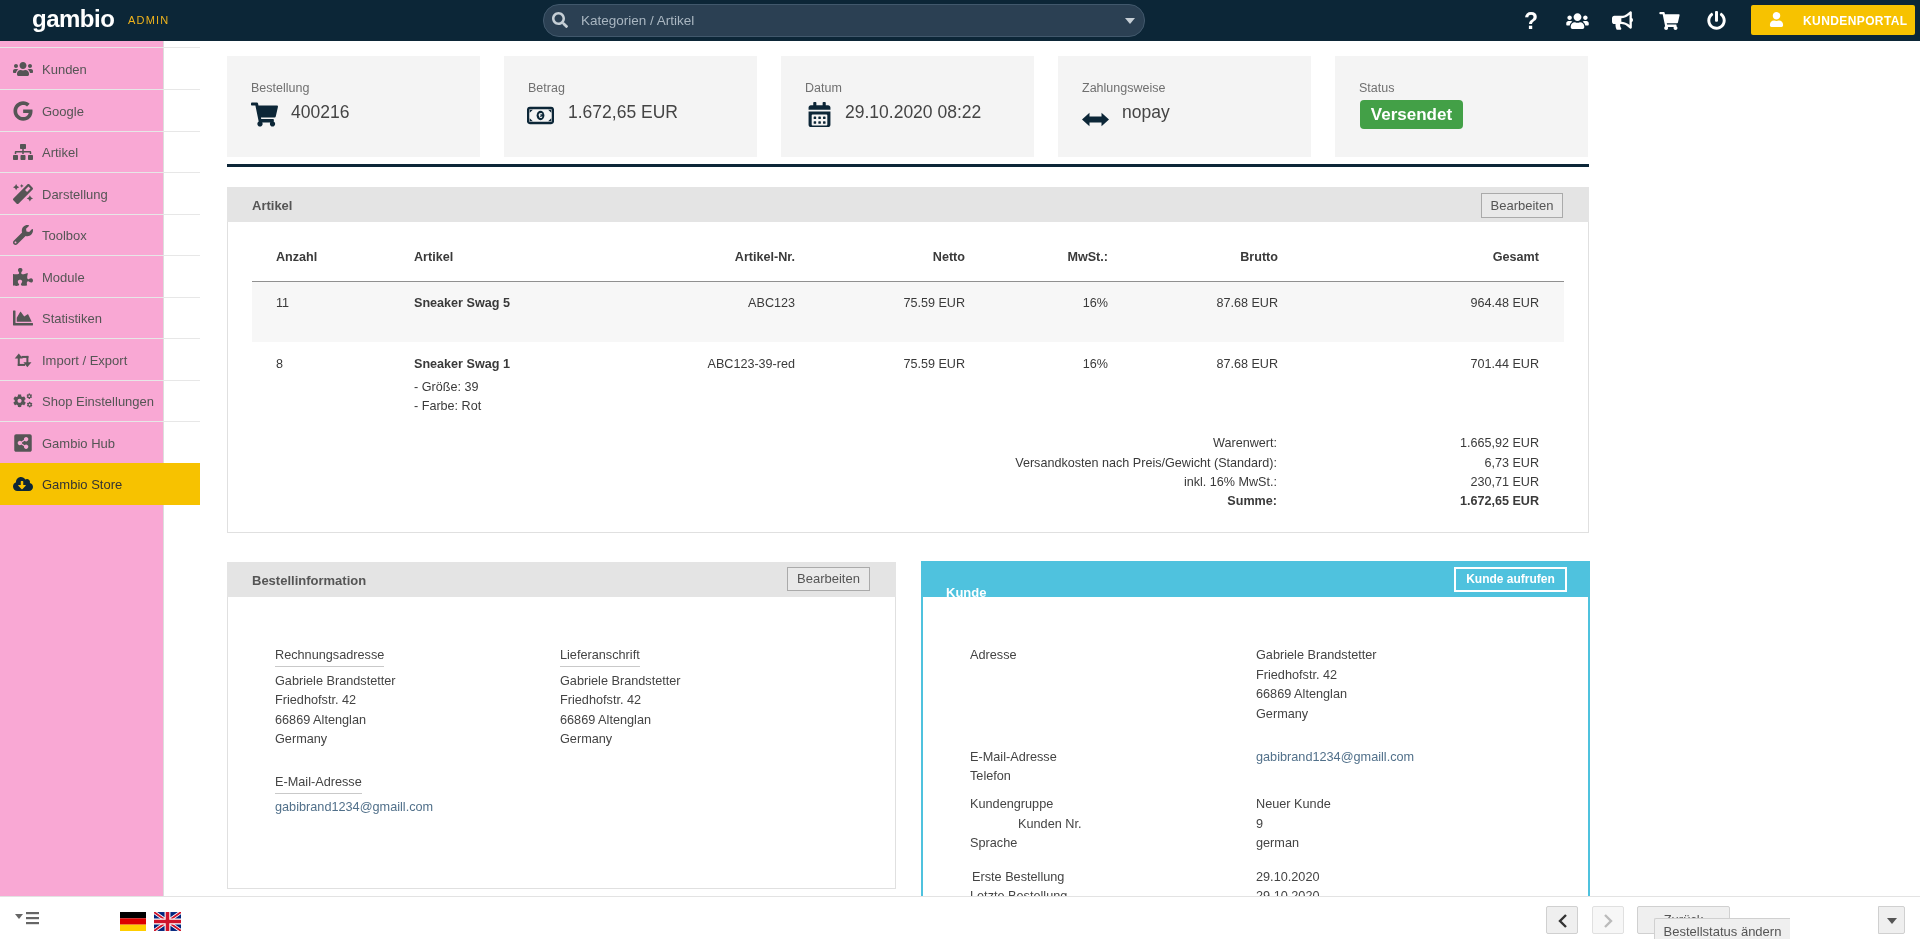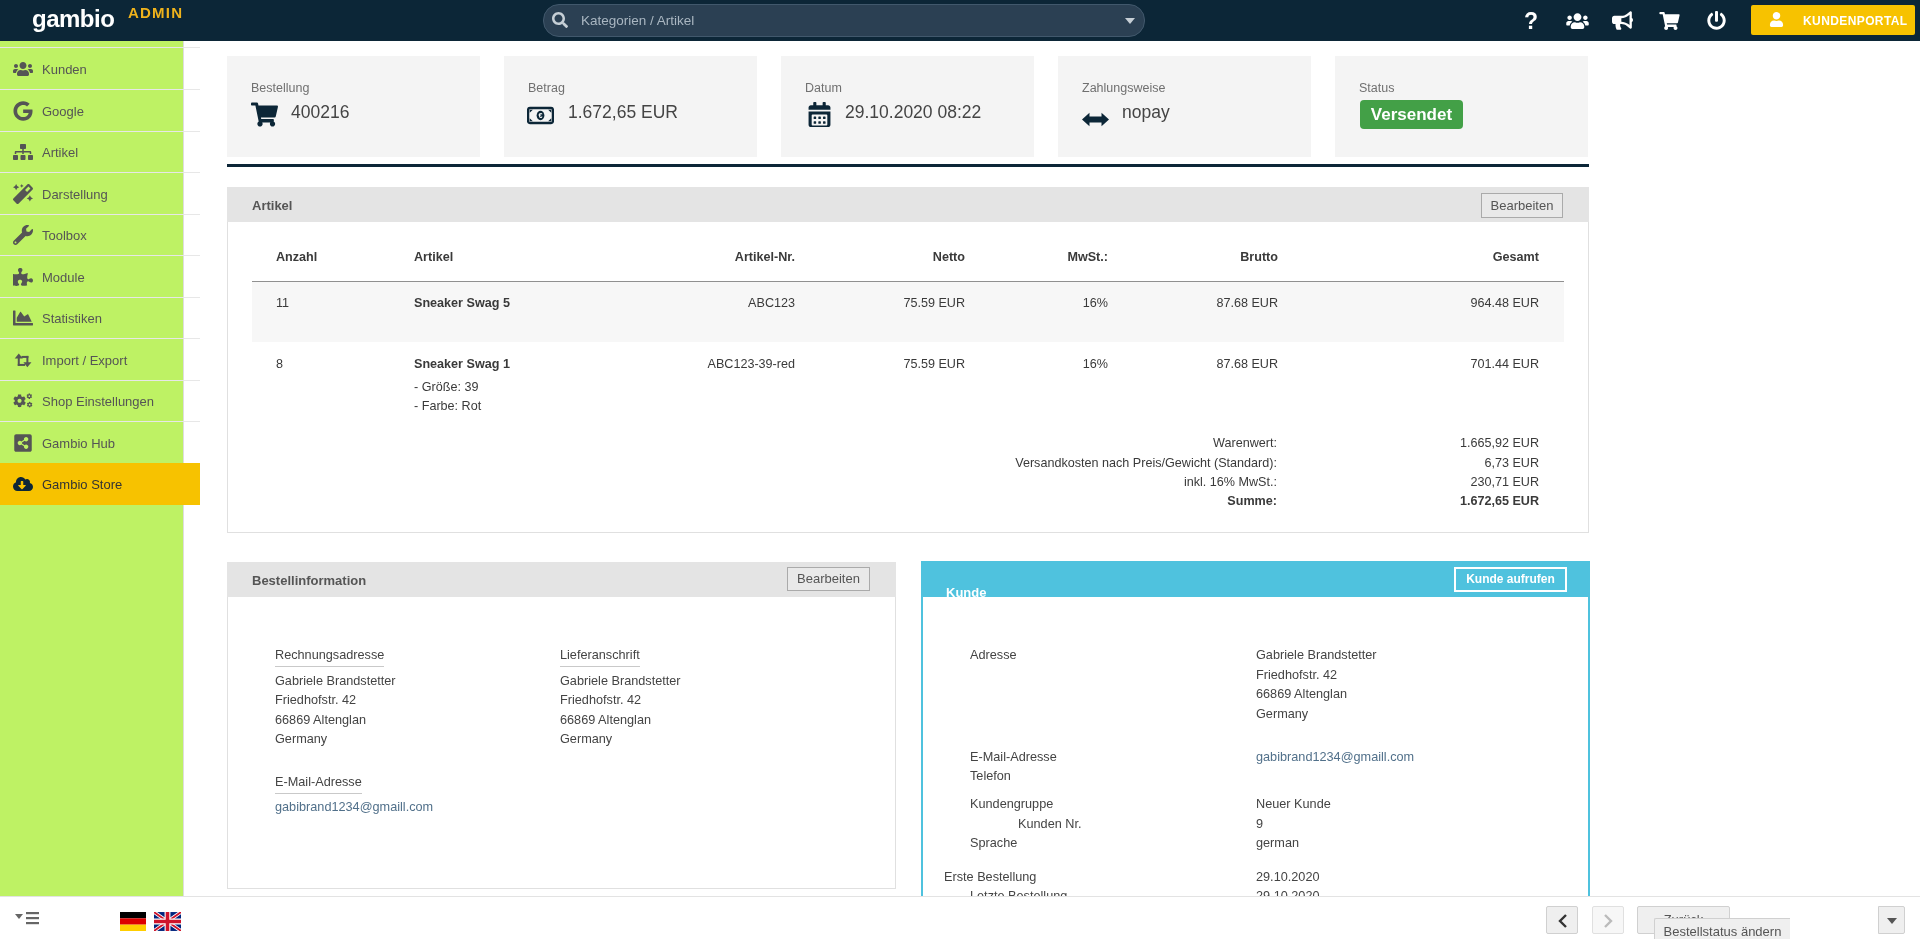--- a/index.html
+++ b/index.html
@@ -4,28 +4,28 @@
 <title>Gambio Admin</title>
 <style>
   * { margin:0; padding:0; box-sizing:border-box; }
   html,body { width:1920px; height:939px; overflow:hidden; }
   body { font-family:"Liberation Sans", sans-serif; background:#fff; position:relative; }
   .abs { position:absolute; }
 
   
   #topnav { position:absolute; left:0; top:0; width:1920px; height:41px; background:#0c2637; z-index:50; }
   #logo { position:absolute; left:32px; top:5px; color:#fff; font-size:24px; font-weight:bold; letter-spacing:-0.5px; }
-  #logo-admin { position:absolute; left:128px; top:4px; color:#efb31c; font-size:15px; font-weight:bold; letter-spacing:1.2px; }
+  #logo-admin { position:absolute; left:128px; top:14px; color:#efb31c; font-size:11px; font-weight:normal; letter-spacing:1.2px; }
   #searchpill { position:absolute; left:543px; top:4px; width:602px; height:33px; background:#2b4053; border:1px solid #41586c; border-radius:16px; }
   #searchtext { position:absolute; left:581px; top:13px; font-size:13.5px; color:#a9b6c1; }
   #kpbtn { position:absolute; left:1751px; top:5px; width:164px; height:30px; background:#f7c200; border-radius:2px; color:#fff; }
   #kpbtn span { position:absolute; left:52px; top:9px; font-size:12px; font-weight:bold; letter-spacing:0.4px; color:#fff; }
 
   
-  #sidebar { position:absolute; left:0; top:41px; width:184px; height:898px; background:#bef264; border-right:1px solid #ddd; }
+  #sidebar { position:absolute; left:0; top:41px; width:164px; height:898px; background:#f9a8d4; border-right:1px solid #ddd; }
   .sbitem { position:absolute; left:0; width:200px; height:42px; border-bottom:1px solid #e7e7e7; }
   .sbitem .ic { position:absolute; left:13px; top:11px; width:20px; height:20px; }
   .sbitem .tx { position:absolute; left:42px; top:14px; font-size:13px; color:#555; }
   #sb-store { background:#f7c200; border-bottom:1px solid #f7c200; }
   #sb-store .tx { color:#333; }
 
   
   .card { position:absolute; top:56px; width:253px; height:101px; background:#f4f4f4; }
   .card .lbl { position:absolute; left:24px; top:25px; font-size:12.5px; color:#707070; }
   .card .ico { position:absolute; left:24px; top:45px; width:27px; height:27px; }
@@ -174,21 +174,21 @@
   <div class="addr" style="left:1256px; top:707px;">Germany</div>
   <div class="addr" style="left:970px; top:750px;">E-Mail-Adresse</div>
   <div class="addr maillink" style="left:1256px; top:750px;">gabibrand1234@gmaill.com</div>
   <div class="addr" style="left:970px; top:769px;">Telefon</div>
   <div class="addr" style="left:970px; top:797px;">Kundengruppe</div>
   <div class="addr" style="left:1256px; top:797px;">Neuer Kunde</div>
   <div class="addr" style="left:970px; top:817px;margin-left:48px;">Kunden Nr.</div>
   <div class="addr" style="left:1256px; top:817px;">9</div>
   <div class="addr" style="left:970px; top:836px;">Sprache</div>
   <div class="addr" style="left:1256px; top:836px;">german</div>
-  <div class="addr" style="left:944px; top:870px;">Erste Bestellung</div>
+  <div class="addr" style="left:972px; top:870px;">Erste Bestellung</div>
   <div class="addr" style="left:1256px; top:870px;">29.10.2020</div>
   <div class="addr" style="left:970px; top:889px;">Letzte Bestellung</div>
   <div class="addr" style="left:1256px; top:889px;">29.10.2020</div>
 </div>
 
 <div id="topnav">
   <div id="logo">gambio</div>
   <div id="logo-admin">ADMIN</div>
   <div id="searchpill"></div>
   <svg class="abs" style="left:552px; top:12px;" width="16" height="16" viewBox="0 0 512 512" fill="#c6cfd6">

